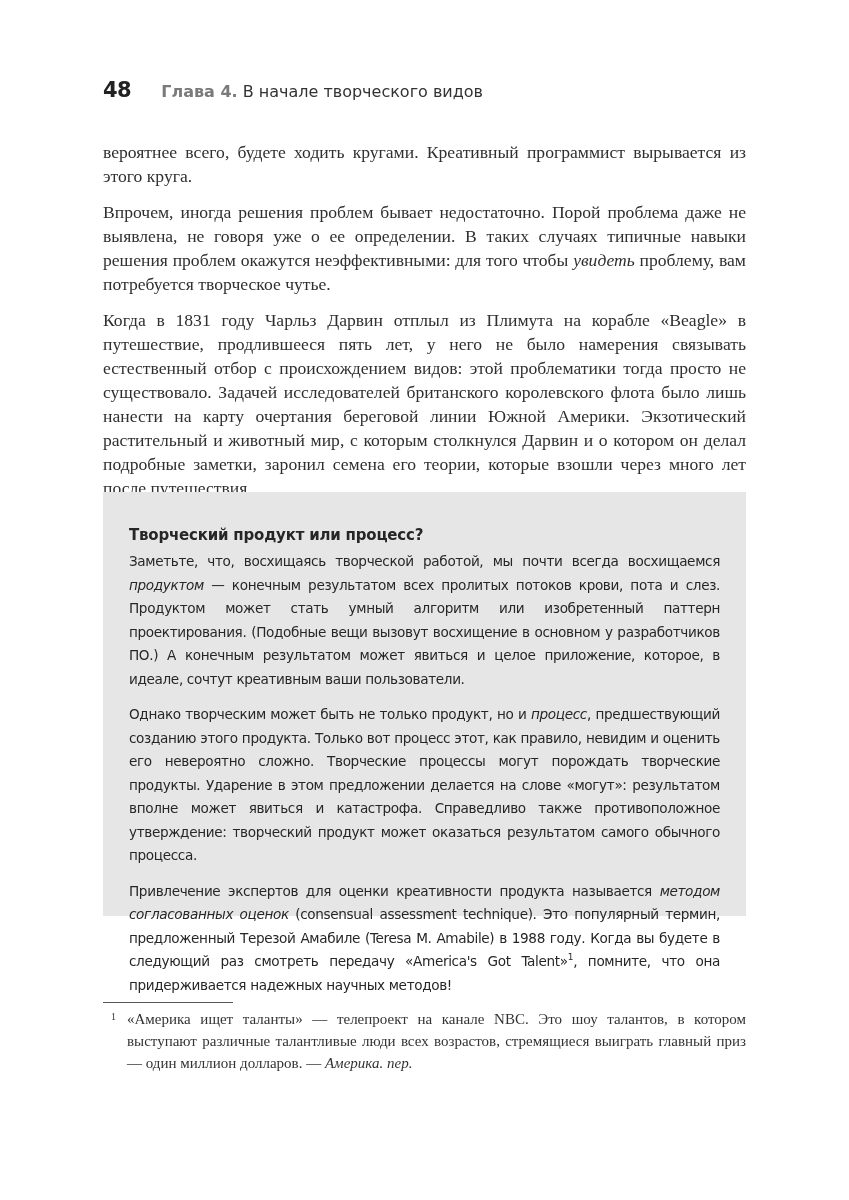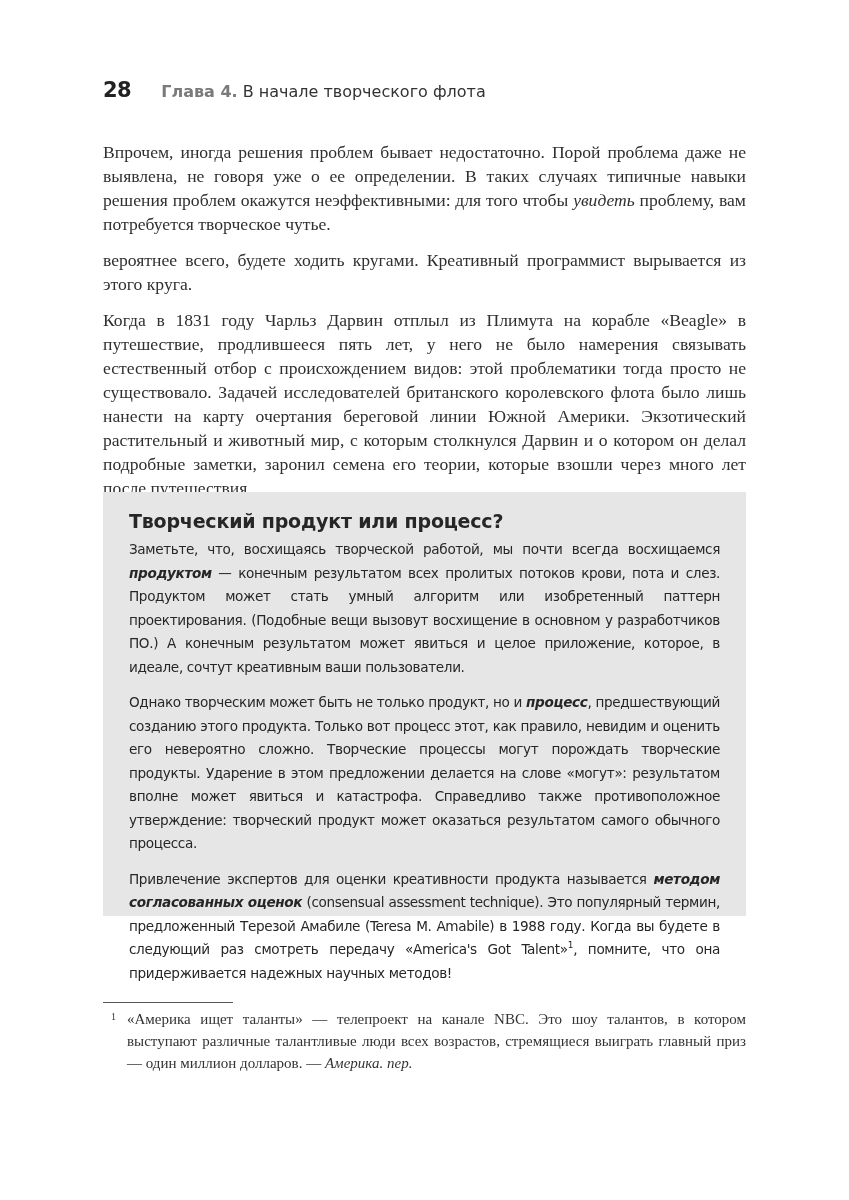--- a/index.html
+++ b/index.html
@@ -9,44 +9,44 @@
   .running-head { position: absolute; left: 103px; top: 78px; height: 26px; display: flex; align-items: baseline; font-family: "DejaVu Sans", sans-serif; }
   .page-number { font-weight: bold; font-size: 21px; color: #222; letter-spacing: -0.5px; }
   .chapter-label { margin-left: 30px; font-weight: bold; font-size: 16px; color: #7a7a7a; }
   .chapter-title { margin-left: 5px; font-size: 16px; color: #333; }
 
   .body-text { position: absolute; left: 103px; width: 643px; font-family: "Liberation Serif", serif; font-size: 17.6px; line-height: 24px; color: #2f2f2f; text-align: justify; }
   .body-text p { margin: 0 0 12px 0; }
   .body-text em { font-style: italic; }
 
   .sidebar { position: absolute; left: 103px; top: 492px; width: 643px; height: 424px; background: #e6e6e7; box-sizing: border-box; padding: 18px 26px 0 26px; font-family: "DejaVu Sans", sans-serif; color: #262626; }
-  .sidebar-title { font-weight: bold; font-size: 19px; margin: 0 0 6px 0; letter-spacing: -0.2px; }
+  .sidebar-title { font-weight: bold; font-size: 15px; margin: 16px 0 6px 0; letter-spacing: -0.2px; }
   .sidebar p { margin: 0 0 12px 0; font-size: 13.6px; line-height: 23.5px; letter-spacing: -0.35px; text-align: justify; }
-  .sidebar em { font-style: italic; font-weight: bold; }
+  .sidebar em { font-style: italic; }
   sup { font-size: 9px; line-height: 0; vertical-align: super; }
 
   .footnote-rule { position: absolute; left: 103px; top: 1002px; width: 130px; height: 1px; background: #555; }
   .footnote { position: absolute; left: 103px; top: 1008px; width: 643px; font-family: "Liberation Serif", serif; font-size: 15px; line-height: 22px; color: #333; text-align: justify; }
   .footnote-mark { position: absolute; left: 8px; top: -2px; font-size: 10px; }
   .footnote-text { display: block; padding-left: 24px; }
 </style>
 </head>
 <body>
 
 <div class="page">
 
   <div class="running-head">
-    <span class="page-number">28</span>
+    <span class="page-number">48</span>
     <span class="chapter-label">Глава 4.</span>
-    <span class="chapter-title">В начале творческого флота</span>
+    <span class="chapter-title">В начале творческого видов</span>
   </div>
 
   <div class="body-text" style="top:140px;">
+    <p>вероятнее всего, будете ходить кругами. Креативный программист вырывается из этого круга.</p>
     <p><span>Впрочем, иногда решения проблем бывает недостаточно. Порой проблема даже не выявлена, не говоря уже о ее определении. В таких случаях типичные навыки решения проблем окажутся неэффективными: для того чтобы </span><em>увидеть</em><span> проблему, вам потребуется творческое чутье.</span></p>
-    <p>вероятнее всего, будете ходить кругами. Креативный программист вырывается из этого круга.</p>
     <p>Когда в 1831 году Чарльз Дарвин отплыл из Плимута на корабле «Beagle» в путешествие, продлившееся пять лет, у него не было намерения связывать естественный отбор с происхождением видов: этой проблематики тогда просто не существовало. Задачей исследователей британского королевского флота было лишь нанести на карту очертания береговой линии Южной Америки. Экзотический растительный и животный мир, с которым столкнулся Дарвин и о котором он делал подробные заметки, заронил семена его теории, которые взошли через много лет после путешествия.</p>
   </div>
 
   <div class="sidebar">
     <div class="sidebar-title">Творческий продукт или процесс?</div>
     <p><span>Заметьте, что, восхищаясь творческой работой, мы почти всегда восхищаемся </span><em>продуктом</em><span> — конечным результатом всех пролитых потоков крови, пота и слез. Продуктом может стать умный алгоритм или изобретенный паттерн проектирования. (Подобные вещи вызовут восхищение в основном у разработчиков ПО.) А конечным результатом может явиться и целое приложение, которое, в идеале, сочтут креативным ваши пользователи.</span></p>
     <p><span>Однако творческим может быть не только продукт, но и </span><em>процесс</em><span>, предшествующий созданию этого продукта. Только вот процесс этот, как правило, невидим и оценить его невероятно сложно. Творческие процессы могут порождать творческие продукты. Ударение в этом предложении делается на слове «могут»: результатом вполне может явиться и катастрофа. Справедливо также противоположное утверждение: творческий продукт может оказаться результатом самого обычного процесса.</span></p>
     <p><span>Привлечение экспертов для оценки креативности продукта называется </span><em>методом согласованных оценок</em><span> (consensual assessment technique). Это популярный термин, предложенный Терезой Амабиле (Teresa M. Amabile) в 1988 году. Когда вы будете в следующий раз смотреть передачу «America's Got Talent»</span><sup>1</sup><span>, помните, что она придерживается надежных научных методов!</span></p>
   </div>
 

